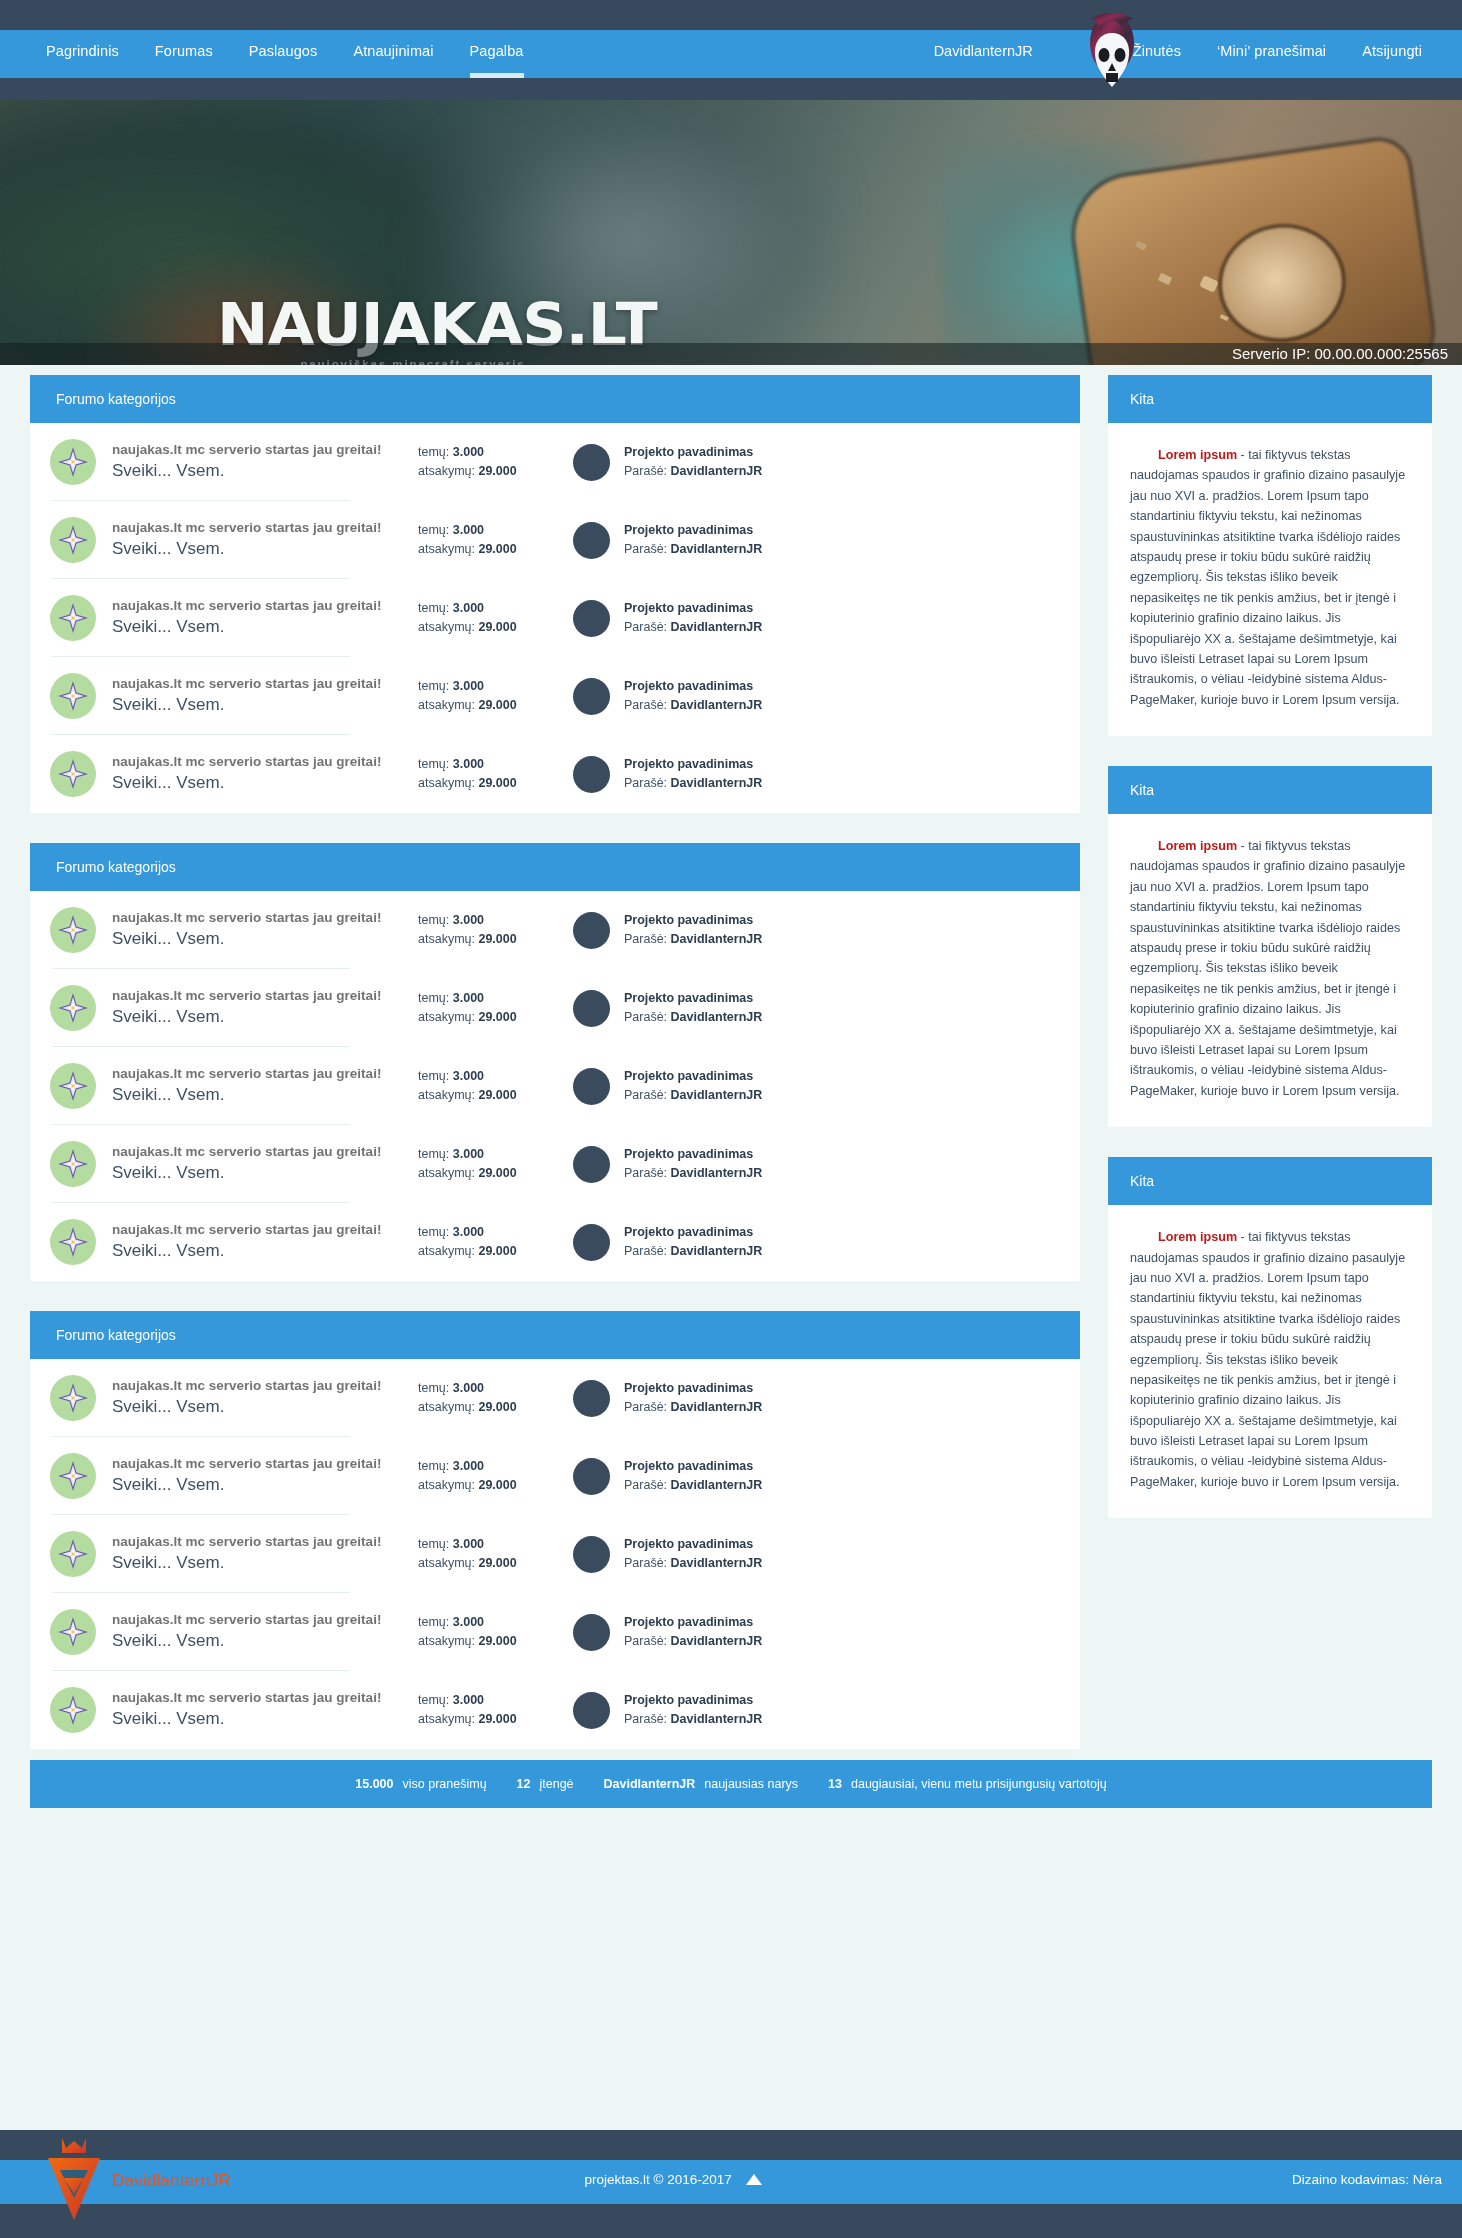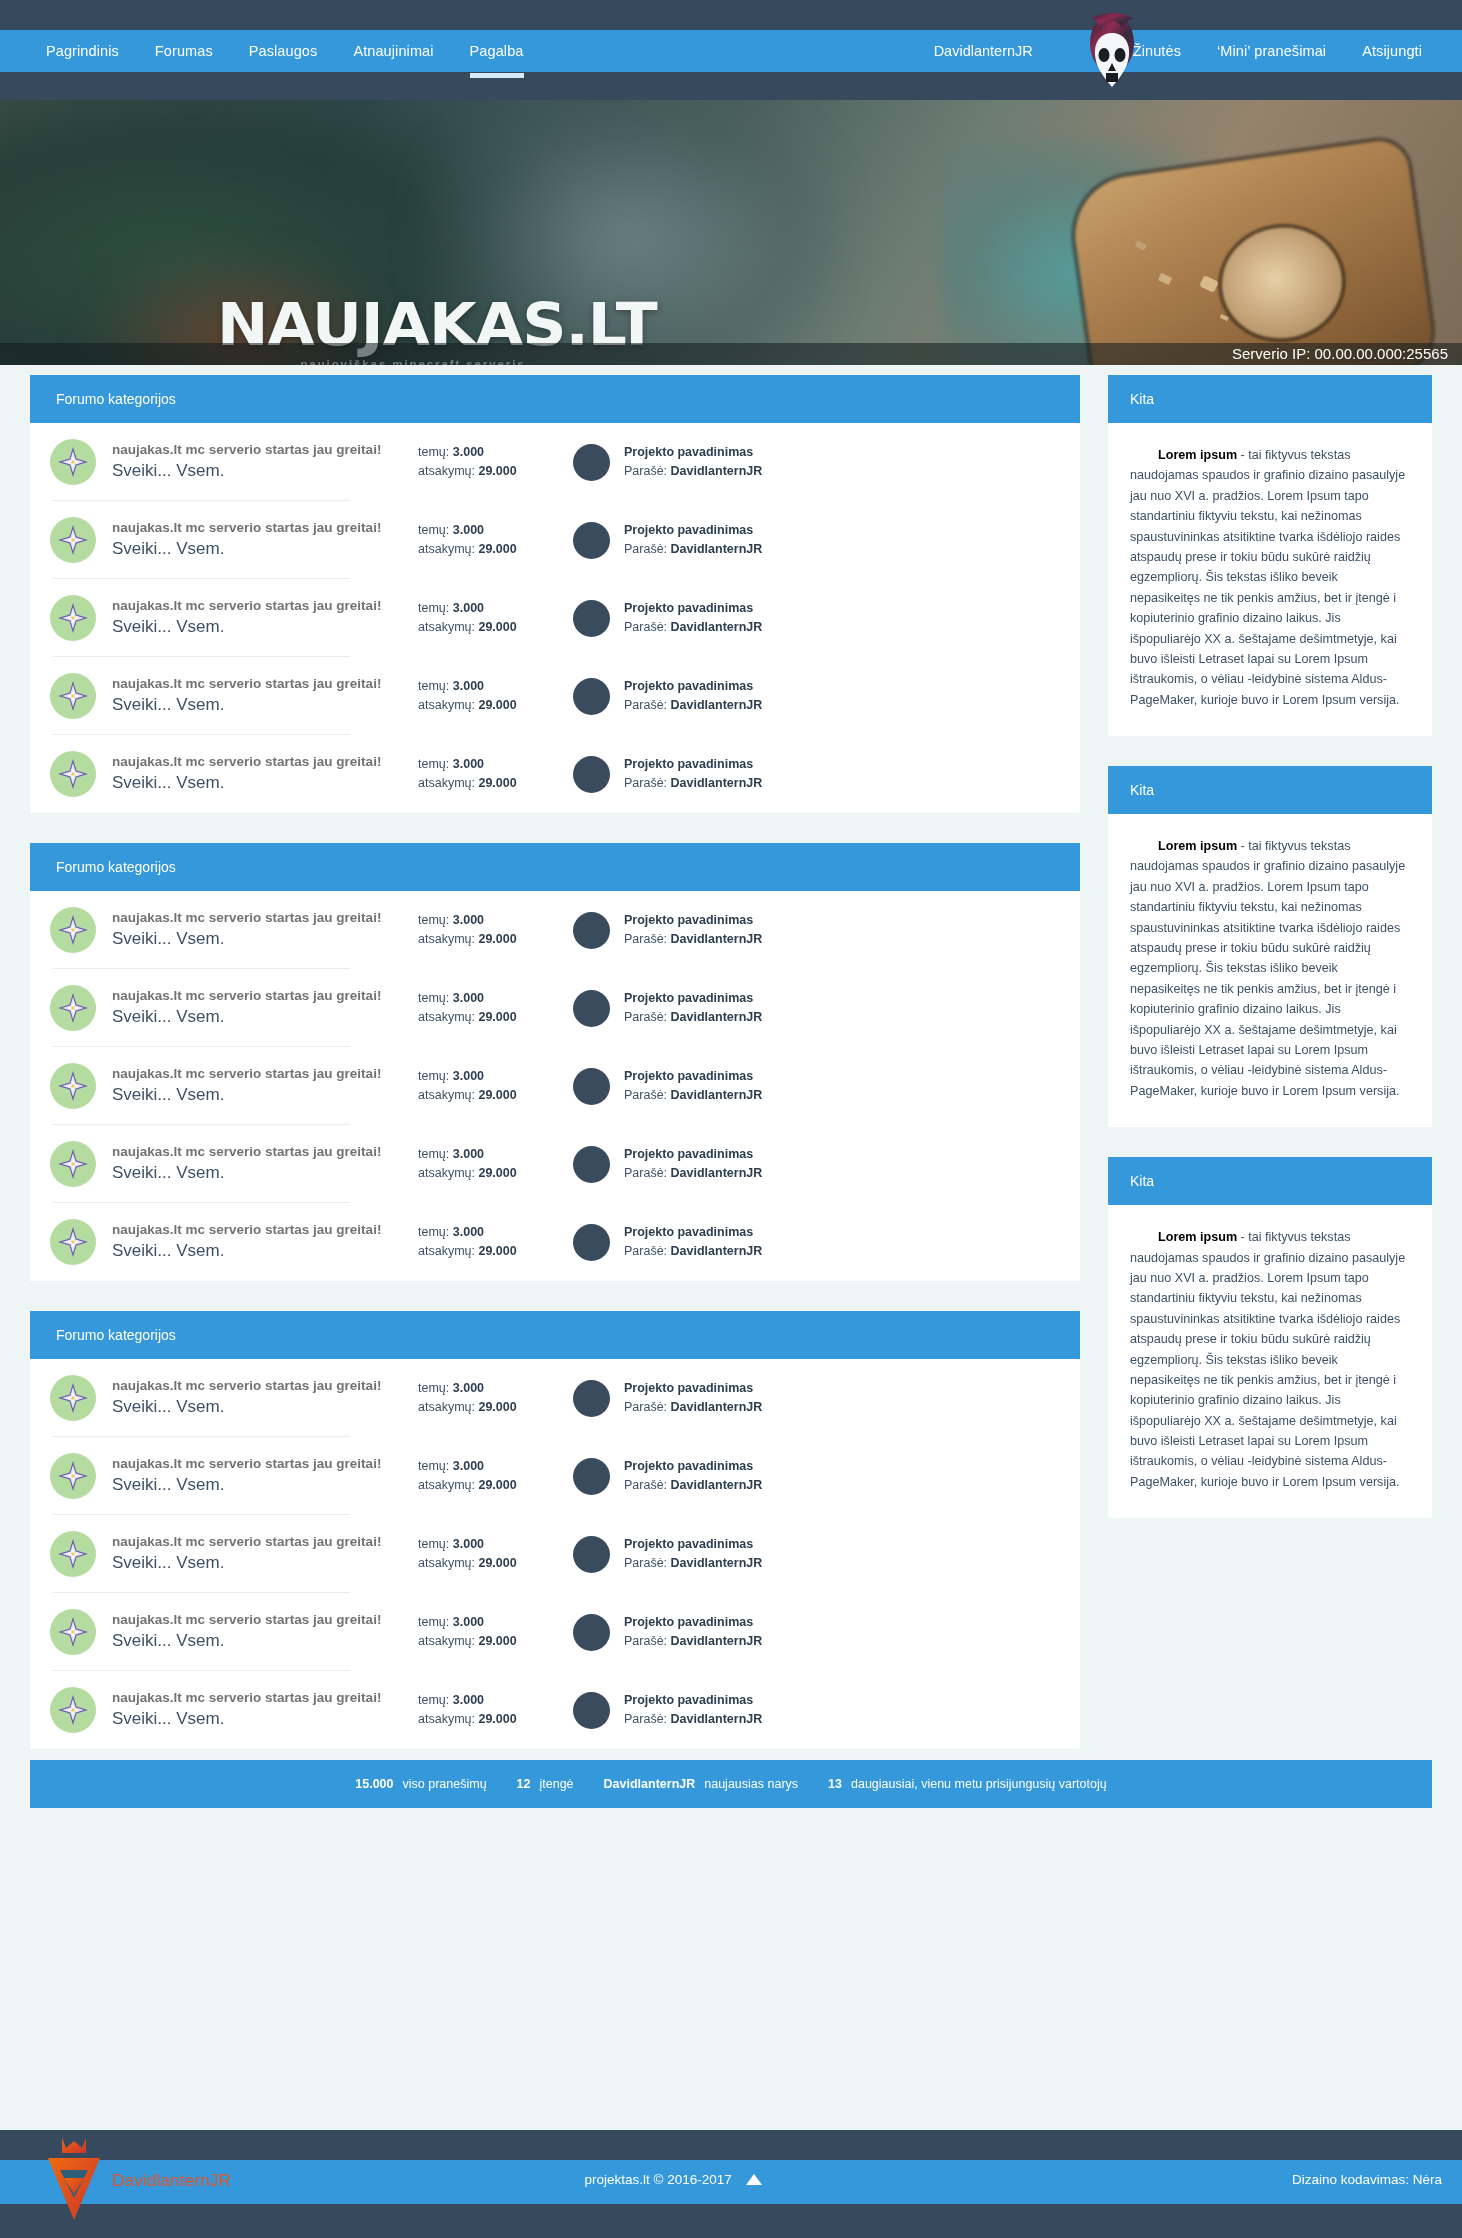--- a/index.html
+++ b/index.html
@@ -11,21 +11,21 @@
     overflow: hidden;
   }
   .page { position: relative; width: 1462px; height: 2238px; background: #edf6f5; }
 
   
   .topstrip {
     position: absolute; top: 0; left: 0; width: 1462px; height: 30px;
     background: #36495d;
   }
   .navbar {
-    position: absolute; top: 30px; left: 0; width: 1462px; height: 42px;
+    position: absolute; top: 30px; left: 0; width: 1462px; height: 48px;
     background: #3498db;
     z-index: 5;
     text-align: right;
   }
   .nav-left { position: absolute; left: 28px; top: 0; height: 42px; display: flex; align-items: center; gap: 0; }
   .nav-right { position: absolute; right: 22px; top: 0; height: 42px; display: flex; align-items: center; gap: 0; }
   .nav-item {
     position: relative;
     color: #ffffff;
     font-size: 14.5px;
@@ -181,21 +181,21 @@
   .last-text { margin-left: 14px; }
   .last-title { font-size: 12.5px; font-weight: 700; color: #2d3e50; line-height: 1.5; }
   .last-by { font-size: 12.5px; color: #3d5166; line-height: 1.5; }
   .last-by b { color: #2d3e50; font-weight: 700; }
 
   .side-body { padding: 22px 22px 26px 22px; }
   .side-text {
     font-size: 12.6px; line-height: 1.62; color: #3d5166;
     text-align: left; hyphens: auto;
   }
-  .side-text b { color: #000000; font-weight: 700; padding-left: 28px; }
+  .side-text b { color: #b91c1c; font-weight: 700; padding-left: 28px; }
 
   
   .stats-bar {
     position: absolute; left: 30px; top: 1760px; width: 1402px; height: 48px;
     background: #3498db;
     display: flex; align-items: center; justify-content: center;
     gap: 4px;
   }
   .stat { display: flex; align-items: center; color: #ffffff; font-size: 12.5px; white-space: nowrap; }
   .stat .num { font-weight: 700; margin-right: 9px; font-size: 12.5px; }

